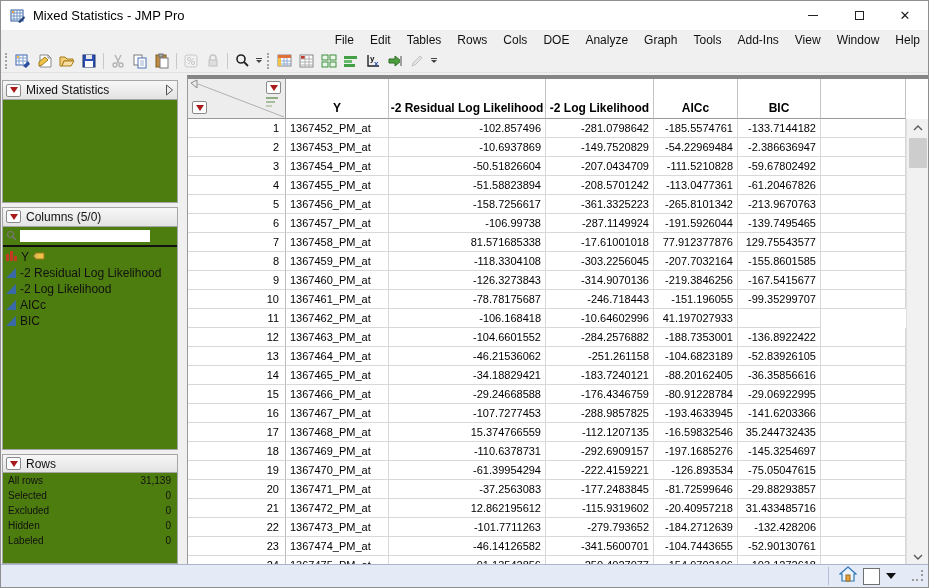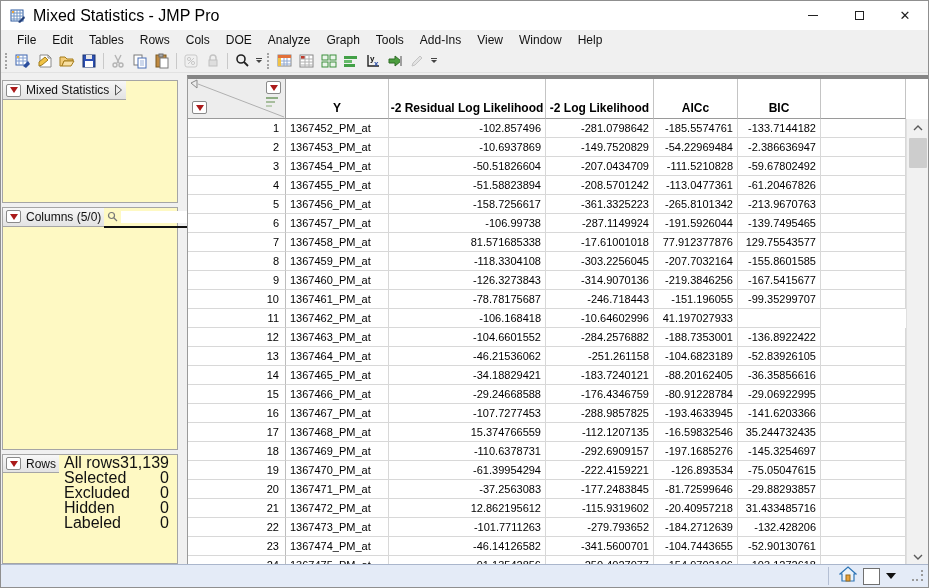--- a/index.html
+++ b/index.html
@@ -3,62 +3,62 @@
 <meta charset="utf-8">
 <style>
   * { margin:0; padding:0; box-sizing:border-box; }
   body { background:#c8c8c8; font-family:"Liberation Sans", sans-serif; }
   .window { width:929px; height:588px; border:1px solid #8f8f8f; background:#f0f0f0;
             display:flex; flex-direction:column; position:relative; overflow:hidden; }
 
   
   .titlebar { height:29px; background:#ffffff; display:flex; align-items:center; flex-shrink:0; }
   .app-icon { margin:0 7px 0 9px; display:flex; }
-  .win-title { font-size:16px; color:#000; }
+  .win-title { font-size:13px; color:#000; }
   .win-controls { margin-left:auto; display:flex; height:100%; }
   .wc-btn { width:46px; height:100%; display:flex; align-items:center; justify-content:center; color:#222; }
   .wc-min i { display:block; width:10px; height:1px; background:#222; }
   .wc-max i { display:block; width:9px; height:9px; border:1px solid #222; }
   .wc-close { font-size:13px; }
 
   
   .menubar { height:19px; background:#f0f0f0; display:flex; align-items:center; padding-left:8px;
-             font-size:12px; color:#111; flex-shrink:0; }
+             font-size:12px; color:#111; flex-shrink:0;justify-content:flex-end; }
   .menu-item { padding:1px 8px; }
 
   
   .toolbar { height:24px; background:#f0f0f0; display:flex; align-items:center; padding-left:2px;
              border-bottom:1px solid #e2e2e2; flex-shrink:0; }
   .grip { width:4px; height:16px; border-left:2px dotted #a3a3a3; margin:0 3px 0 2px; }
   .tbtn { width:22px; height:20px; display:flex; align-items:center; justify-content:center; }
   .tsep { width:1px; height:16px; background:#c9c9c9; margin:0 3px; }
   .tmore { width:12px; height:20px; display:flex; flex-direction:column; align-items:center; justify-content:center; color:#444; }
   .tmore .bar { width:6px; height:1px; background:#444; margin-bottom:1px; }
   .tmore .car { width:0; height:0; border-left:3px solid transparent; border-right:3px solid transparent; border-top:3px solid #444; }
 
   
   .main { flex:1; display:flex; background:#f0f0f0; overflow:hidden; }
 
   
   .sidebar { width:178px; flex-shrink:0; padding:7px 0 0 1px; display:flex; flex-direction:column; }
-  .panel { width:176px; border:1px solid #a5a5a5; background:#fef9c3; display:flex; flex-direction:row; }
+  .panel { width:176px; border:1px solid #a5a5a5; background:#4d7c0f; display:flex; flex-direction:column; }
   .pgap { height:4px; flex-shrink:0; }
   .phead { height:19px; background:linear-gradient(#f7f7f7,#e3e3e3); border-bottom:1px solid #a5a5a5;
            display:flex; align-items:center; padding:0 3px; gap:5px; font-size:12px; color:#111; flex-shrink:0; }
   .rtbtn { width:15px; height:13px; background:#fff; border:1px solid #8a8a8a; border-radius:2px;
            display:flex; align-items:center; justify-content:center; flex-shrink:0; }
   .rtri { width:0; height:0; border-left:4px solid transparent; border-right:4px solid transparent;
           border-top:6px solid #ab1a1a; }
   .collapse { margin-left:auto; }
   .searchrow { height:20px; border-bottom:2px solid #111; display:flex; align-items:center; padding:0 3px; }
   .searchrow input { border:none; outline:none; width:130px; font-size:11px; margin-left:3px; }
   .collist { padding-top:2px; }
   .colitem { height:16px; display:flex; align-items:center; gap:4px; padding-left:3px; font-size:12px; color:#111; }
   .ic-cont { width:0; height:0; border-bottom:10px solid #3a6aa8; border-left:10px solid transparent; }
-  .rowstats { font-size:16px; color:#111; }
+  .rowstats { font-size:10px; color:#111; }
   .statrow { height:15px; display:flex; align-items:center; padding:0 6px 0 5px; }
   .statrow .sval { margin-left:auto; }
 
   
   .tablearea { flex:1; margin:2px 0 0 8px; border-top:4px solid #858585; border-left:1px solid #9a9a9a;
                background:#fff; position:relative; overflow:hidden; }
   .thead, .trow { display:grid; grid-template-columns:98px 103px 157px 108px 84px 83px 85px; }
   .thead { height:40px; margin-right:22px; background:#fff; }
   .th { border-right:1px solid #c4c4c4; border-bottom:1px solid #9a9a9a; display:flex; align-items:flex-end;
         justify-content:center; font-weight:bold; font-size:12px; padding-bottom:3px; color:#000; }

